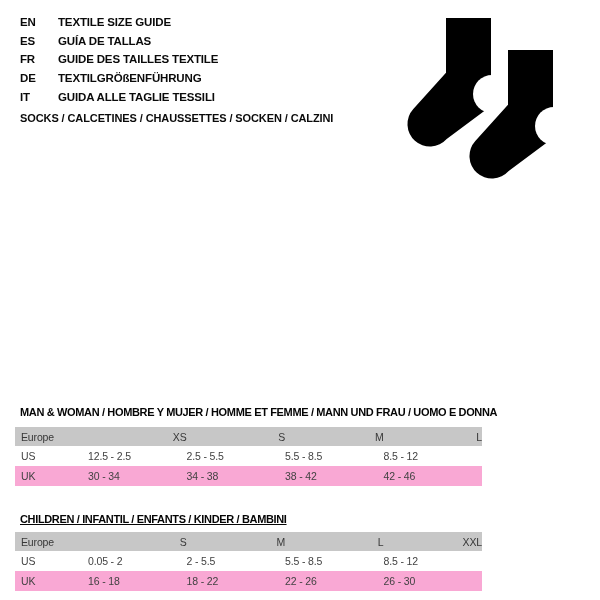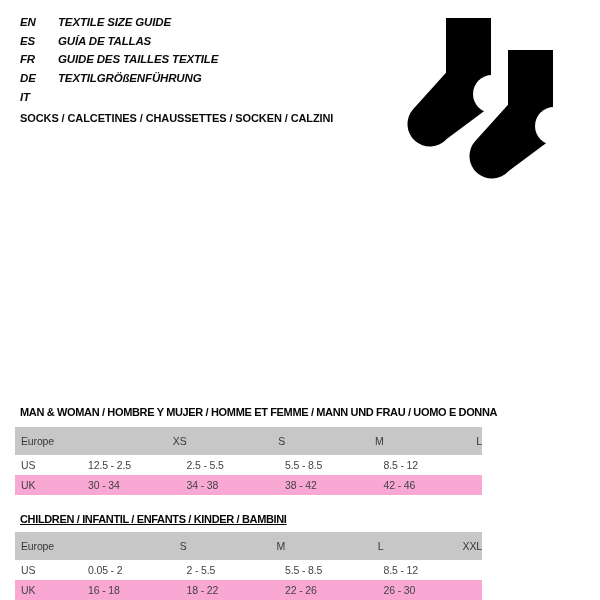--- a/index.html
+++ b/index.html
@@ -11,21 +11,20 @@
     overflow: hidden;
     font-family: "Liberation Sans", sans-serif;
     color: #0a0a0a;
   }
 
   
   .lang-list {
     position: absolute;
     left: 20px;
     top: 13px;
-    font-style: italic;
   }
   .lang-row {
     display: flex;
     height: 18.7px;
     line-height: 18.7px;
     font-size: 11.5px;
     font-weight: 700;
     letter-spacing: -0.15px;
   }
   .lang-code { width: 38px; }
@@ -65,21 +64,21 @@
     width: 467px;
     border-collapse: collapse;
     table-layout: fixed;
     font-size: 10.5px;
     letter-spacing: -0.15px;
     color: #424242;
   }
   .size-table.t1 { top: 427px; }
   .size-table.t2 { top: 532px; }
   .size-table col.c-region { width: 73px; }
-  .size-table thead tr { background: #c7c7c7; height: 28px; margin-top: 16px; }
+  .size-table thead tr { background: #c7c7c7; height: 19px; margin-top: 16px; }
   .size-table th {
     font-weight: 400;
     text-align: right;
     color: #383838;
     padding: 0;
   }
   .size-table tbody tr { height: 20px; }
   .size-table tbody tr.alt { background: #f9a8d4; }
   .size-table td { text-align: left; padding: 0; }
   .size-table .region { text-align: left; padding-left: 6px; }
@@ -101,20 +100,21 @@
     <div class="lang-row">
       <span class="lang-code">FR</span>
       <span class="lang-label">GUIDE DES TAILLES TEXTILE</span>
     </div>
     <div class="lang-row">
       <span class="lang-code">DE</span>
       <span class="lang-label">TEXTILGRÖßENFÜHRUNG</span>
     </div>
     <div class="lang-row">
       <span class="lang-code">IT</span>
+      <span class="lang-label">GUIDA ALLE TAGLIE TESSILI</span>
     </div>
   </div>
 
   <div class="category">SOCKS / CALCETINES / CHAUSSETTES / SOCKEN / CALZINI</div>
 
   <svg class="socks" width="200" height="185" viewBox="0 0 200 185" aria-hidden="true">
     <g transform="translate(15,13)">
       <path class="sock-fill" d="M36,0 H81 V88 L36.7,121.1 A22.5,22.5 0 0 1 3.3,90.9 L36,54.7 Z"></path>
       <circle class="sock-cut" cx="82" cy="76" r="19"></circle>
     </g>

